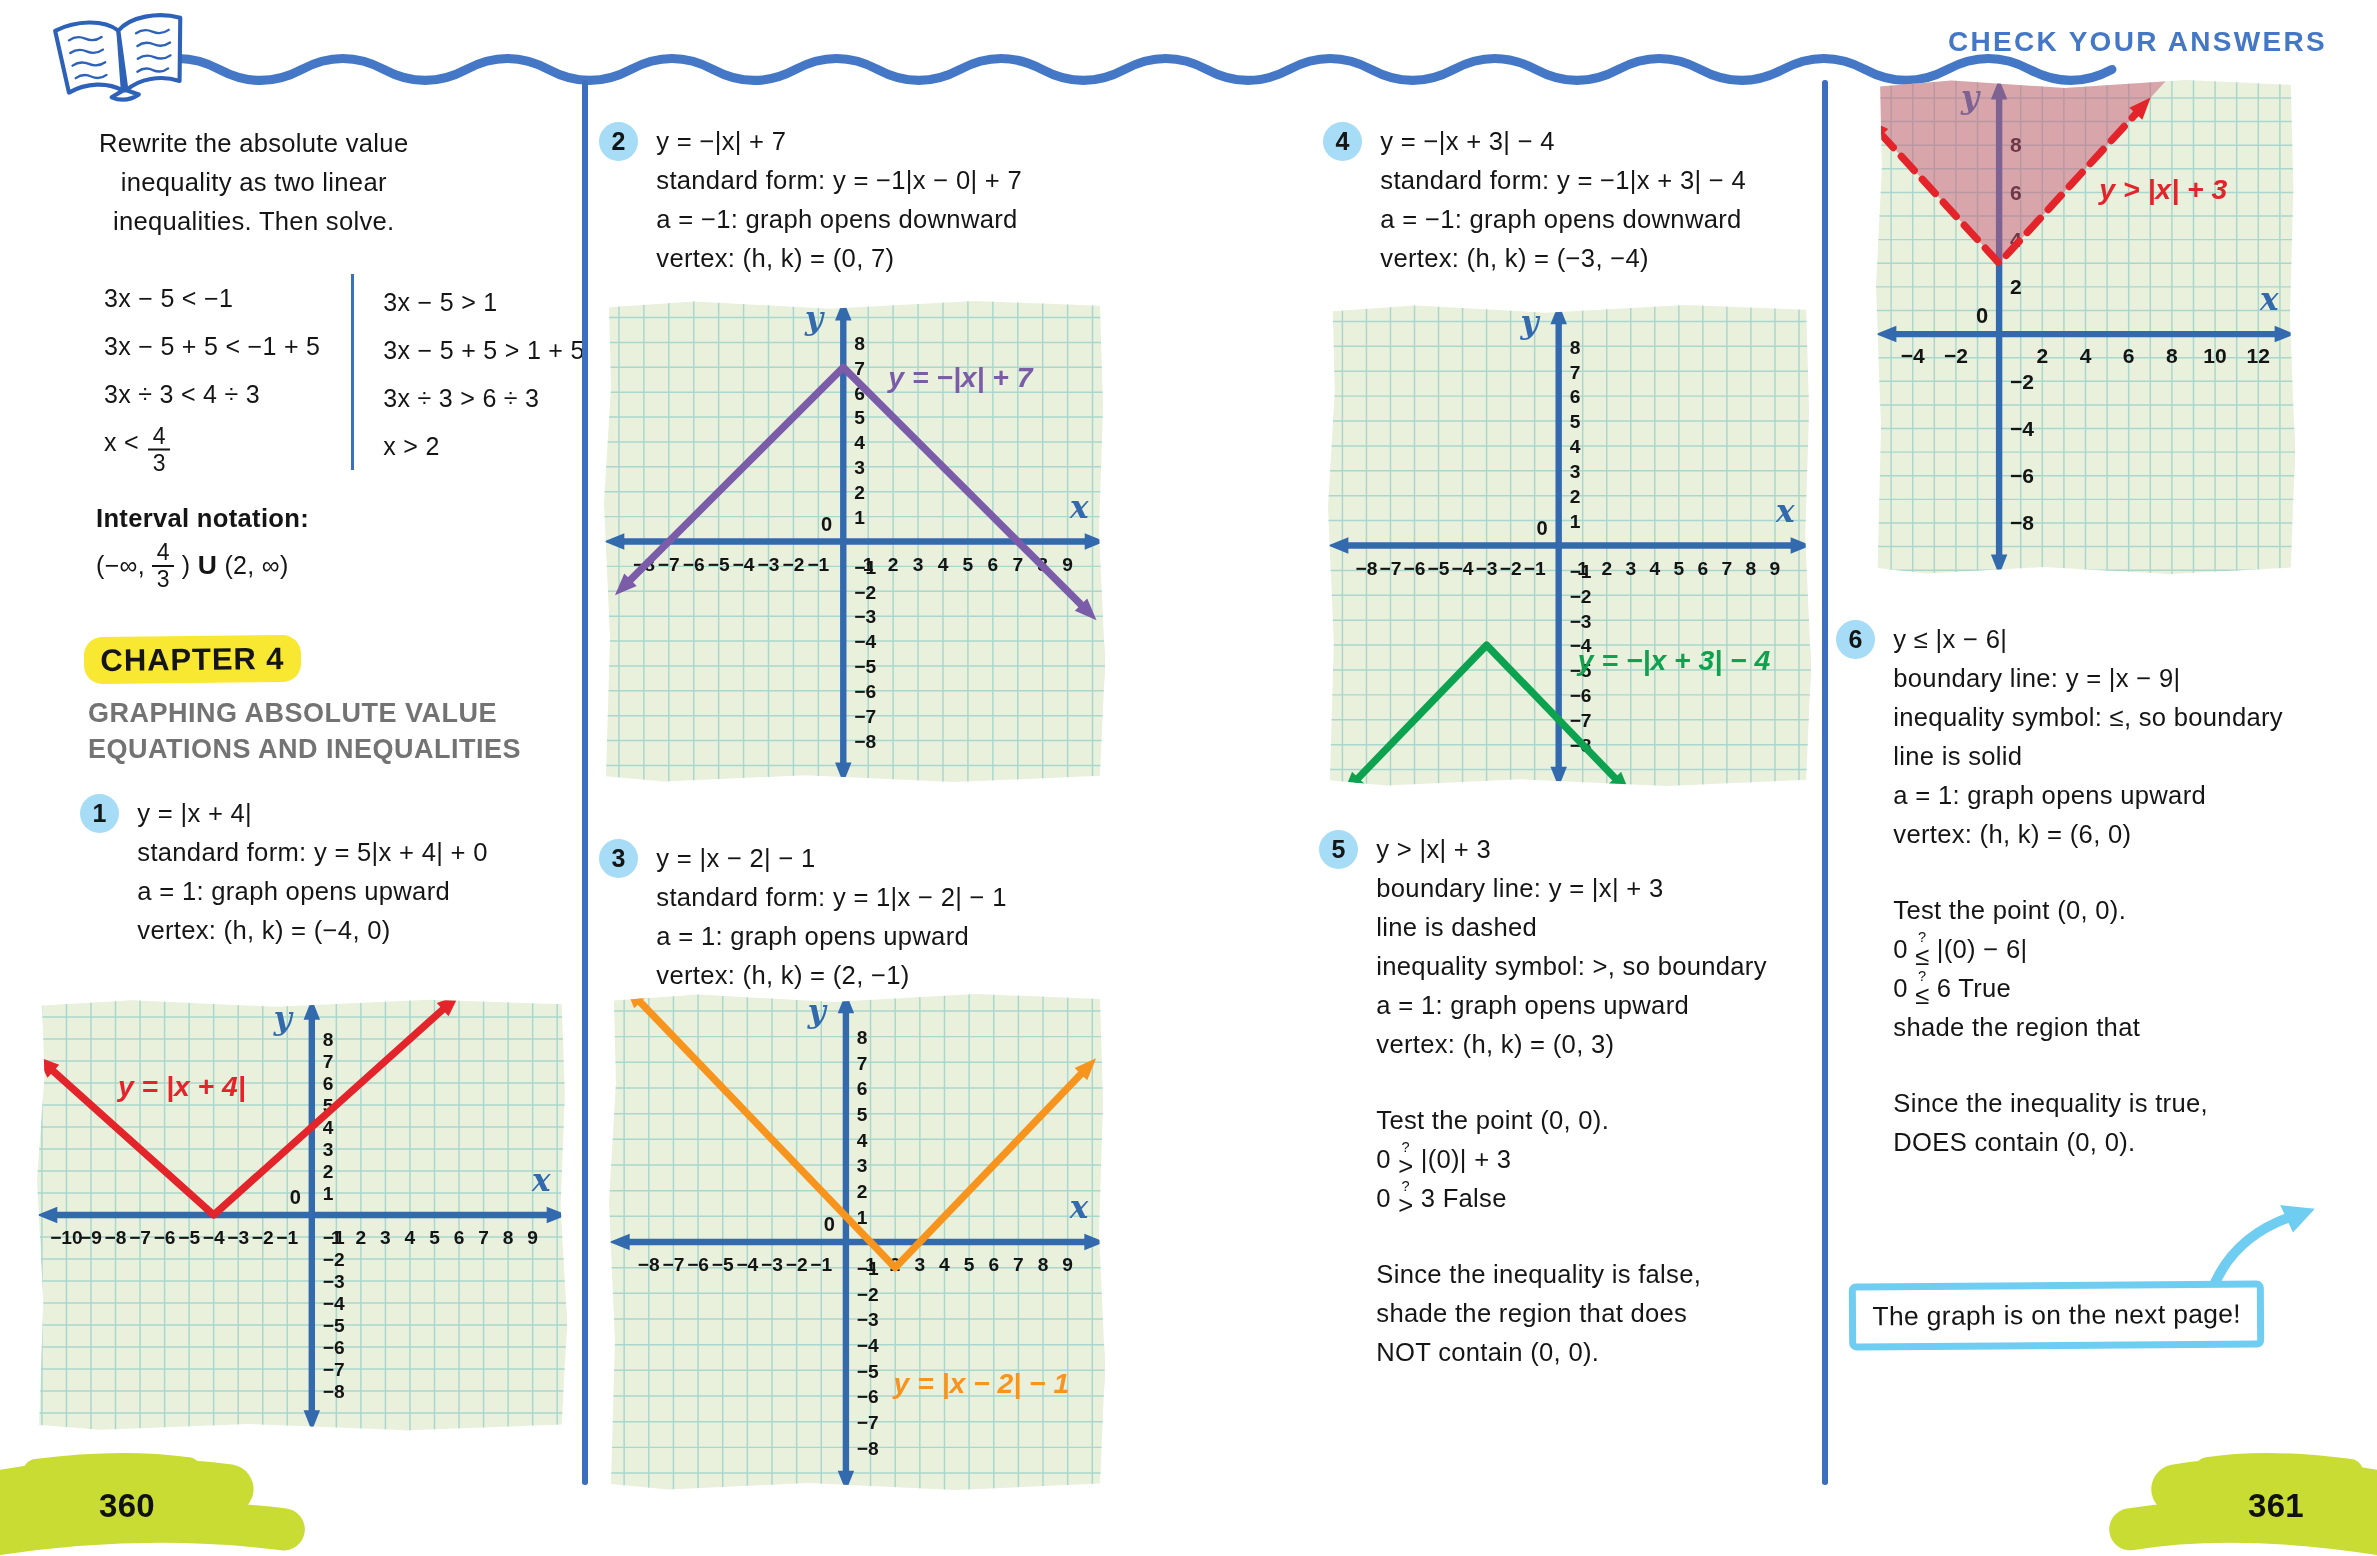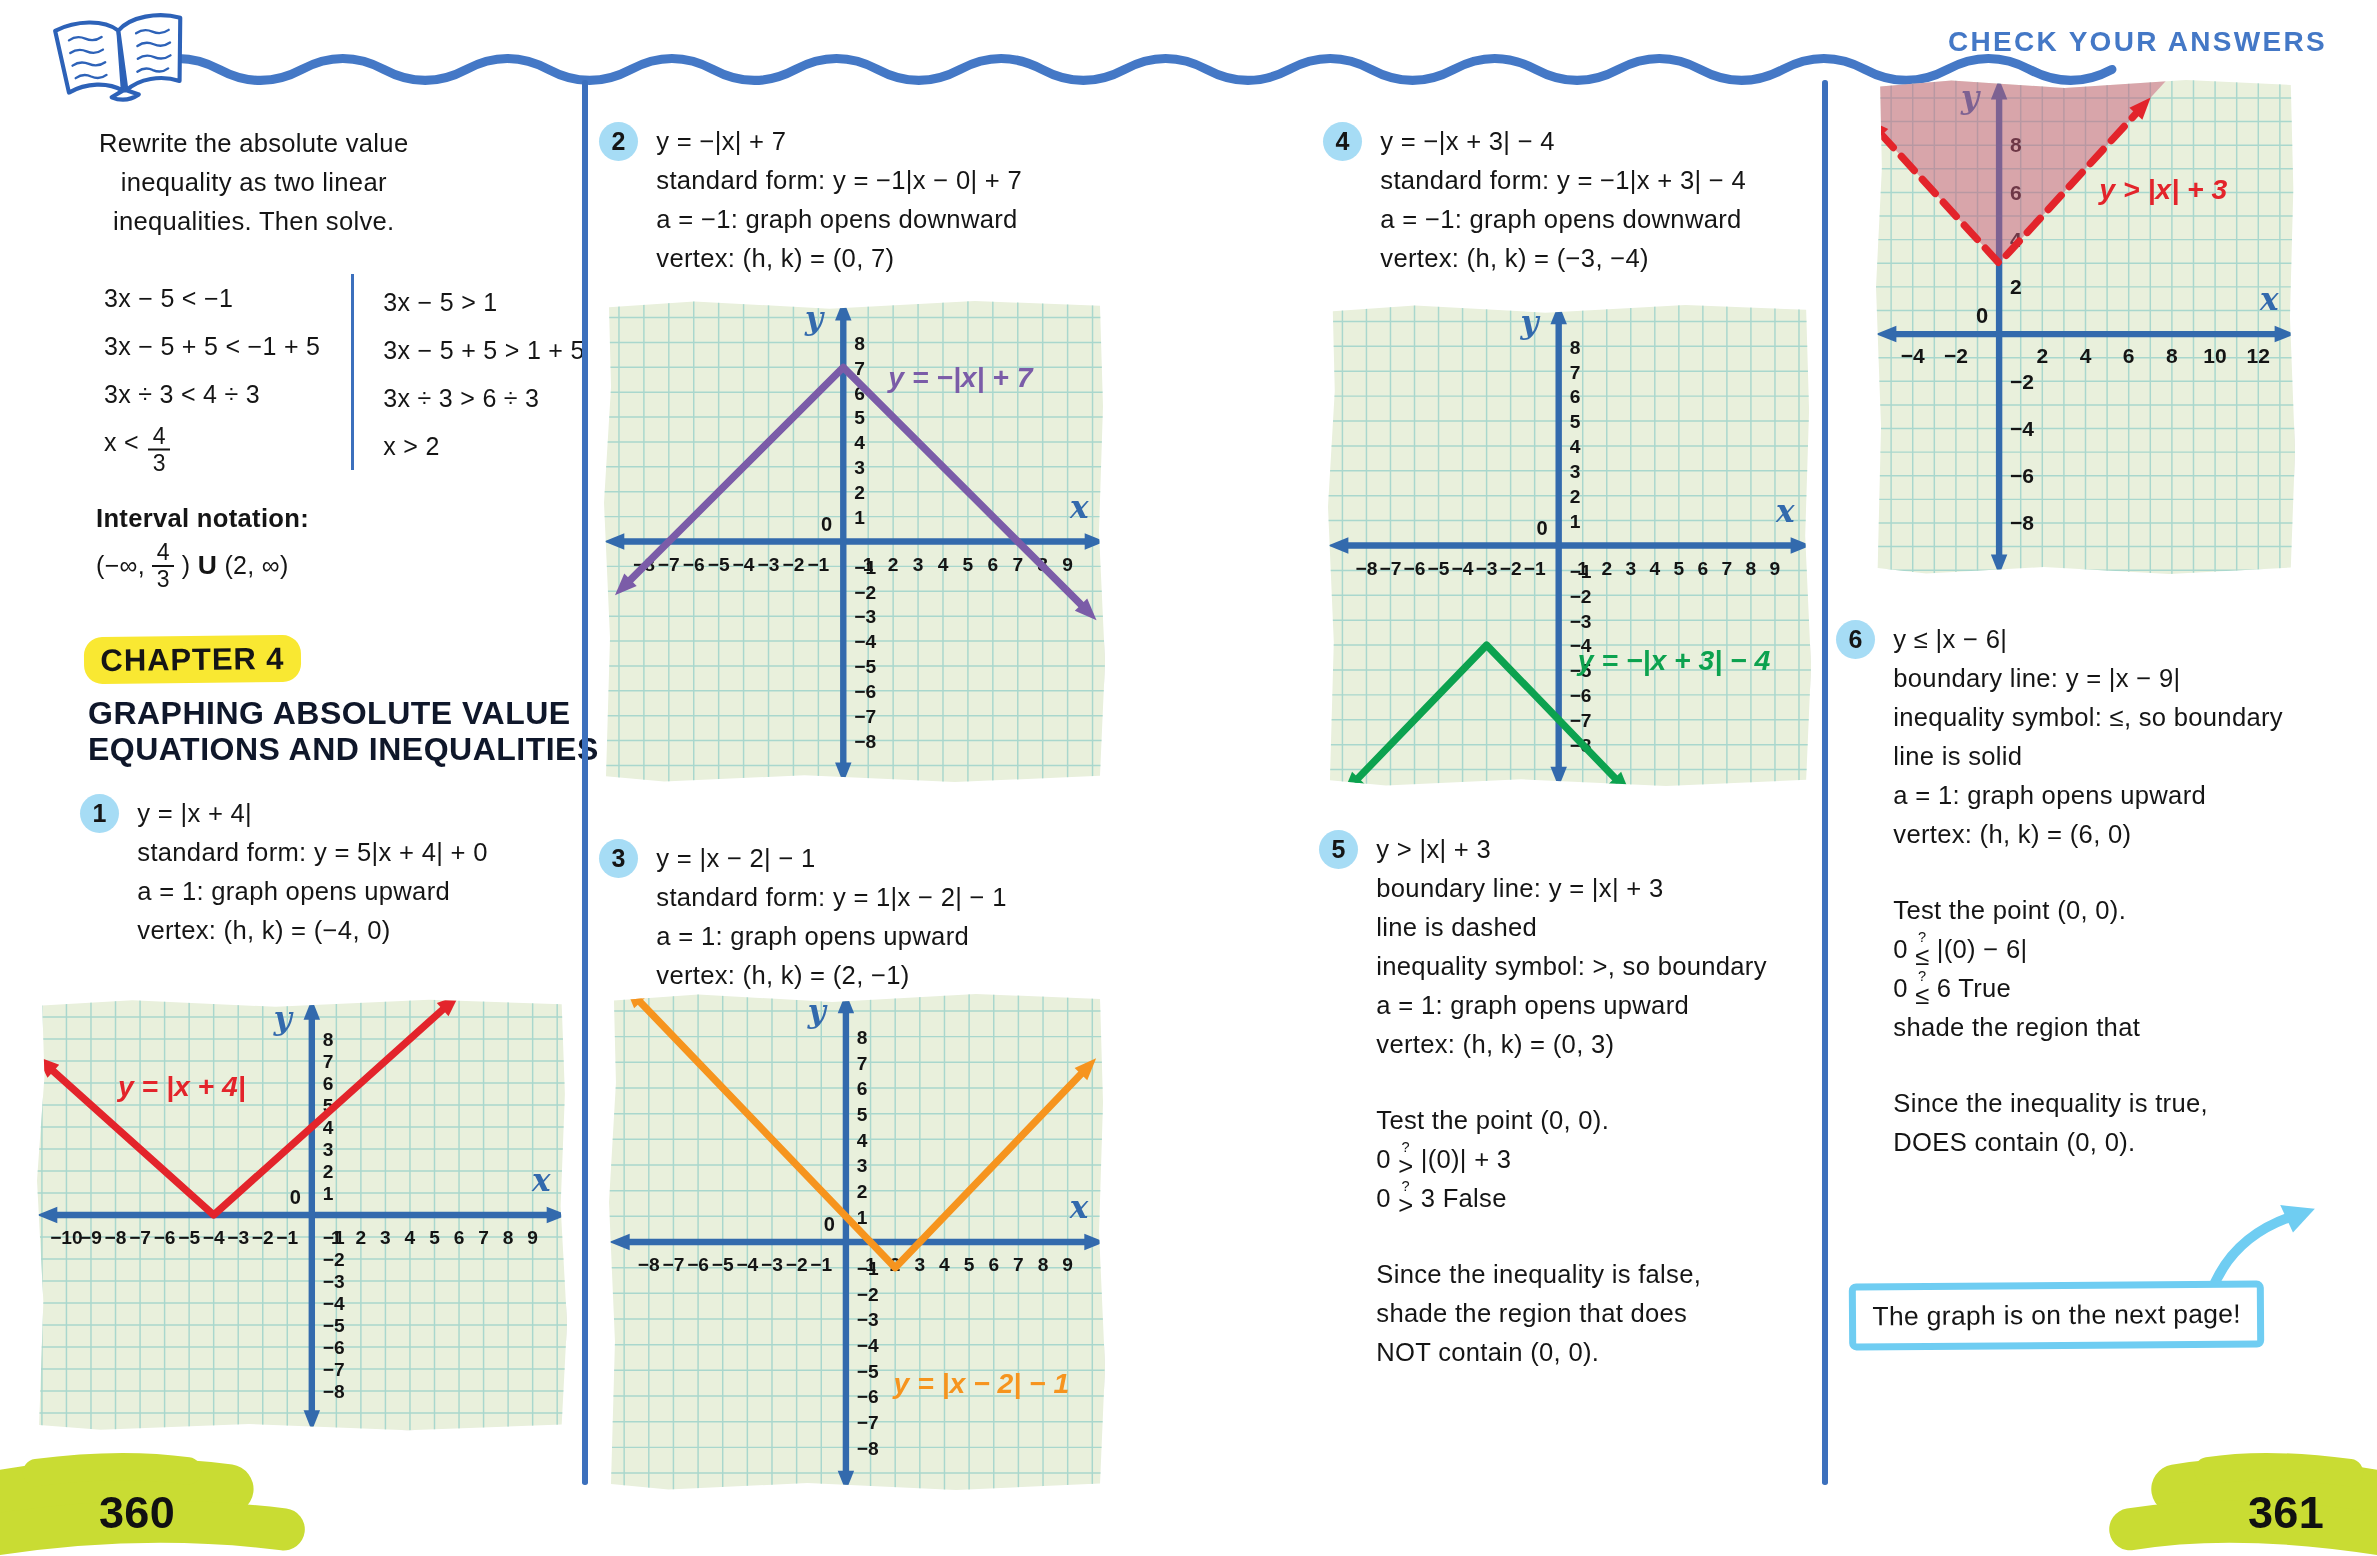--- a/index.html
+++ b/index.html
@@ -19,42 +19,42 @@
         font-size:23px;line-height:1.08;transform:translateY(5.5px);}
   .frac .num{padding:0 4.6px;}
   .frac .den{border-top:2.7px solid #151515;padding:0 4.6px;}
   .frac-line{display:flex;align-items:flex-start;}
   .interval-label{font-size:25.6px;}
   .interval-formula{display:flex;align-items:center;font-size:25px;gap:7.3px;}
   .interval-formula .u{font-weight:800;font-size:26.5px;}
   
   .chapter-badge{display:inline-block;background:#f9e832;border-radius:18.3px;padding:5.5px 16.5px;
                  font-size:31px;font-weight:800;letter-spacing:0.9px;transform:rotate(-.6deg);}
-  .chapter-sub .line{font-size:32px;font-weight:800;letter-spacing:0.5px;color:#0f172a;line-height:36px;white-space:nowrap;}
+  .chapter-sub .line{font-size:27px;font-weight:800;letter-spacing:0.5px;color:#737373;line-height:36px;white-space:nowrap;}
   
   .problem{display:flex;gap:18.3px;align-items:flex-start;}
   .pnum{width:39px;height:39px;border-radius:50%;background:#a6dcf5;flex:0 0 39px;
         display:flex;align-items:center;justify-content:center;font-size:25px;font-weight:700;margin-top:0px;}
   .plines .line{font-size:25.6px;line-height:39px;white-space:nowrap;}
   .plines .gap{margin-top:37px;}
   .test-line{display:flex;align-items:center;}
   .qop{display:inline-flex;flex-direction:column;align-items:center;margin:0 7.3px;}
   .qop .q{font-size:14.6px;line-height:12.8px;}
   .qop .op{font-size:25.6px;line-height:24px;}
   
   .paper{background:#e9f0dc;box-shadow:1.8px 2.7px 0 rgba(120,130,110,.25);
          clip-path:polygon(1% 1.5%,18% .3%,45% 1.8%,74% .2%,99% 1.2%,99.6% 22%,98.8% 48%,100% 75%,99% 98.5%,70% 99.8%,40% 98.4%,12% 99.7%,.4% 98.6%,1.2% 70%,0% 42%,1.4% 18%);}
   .paper svg{position:absolute;left:0;top:0;}
   
   .vdivider{width:5.5px;background:#3c70bd;border-radius:2.7px;}
   
   .note-box{border:7.3px solid #6fcdf2;border-radius:7.3px;background:#fff;padding:11px 16.5px;
             font-size:26.5px;white-space:nowrap;transform:rotate(-.4deg);}
   
-  .page-num{font-size:45px;font-weight:800;color:#111;}
+  .page-num{font-size:33px;font-weight:800;color:#111;}
 </style>
 </head>
 <body>
 
 <svg class="abs" style="left:0;top:0;" width="2377" height="128" viewBox="0 0 2600 140">
   <path d="M150,76 q45,-24 90,0 t90,0 t90,0 t90,0 t90,0 t90,0 t90,0 t90,0 t90,0 t90,0 t90,0 t90,0 t90,0 t90,0 t90,0 t90,0 t90,0 t90,0 t90,0 t90,0 t90,0 t90,0 t90,0 t90,0" fill="none" stroke="#4478c6" stroke-width="10" stroke-linecap="round"></path>
 </svg>
 
 <svg class="abs" style="left:44;top:10;transform:rotate(-6deg);" width="155" height="101" viewBox="0 0 170 110">
   <g stroke="#2d62b8" stroke-width="4.5" fill="#ffffff" stroke-linejoin="round">

